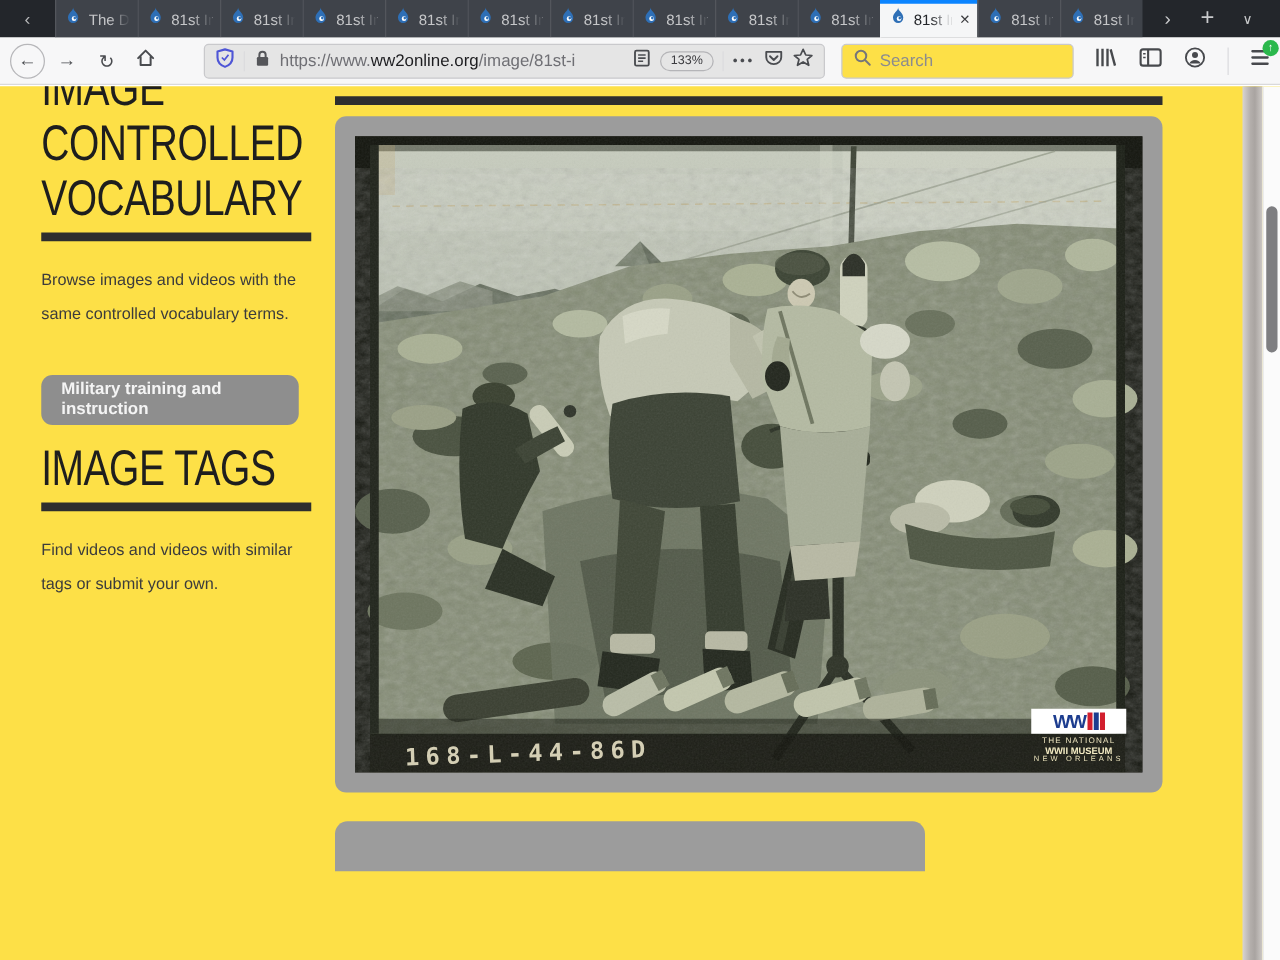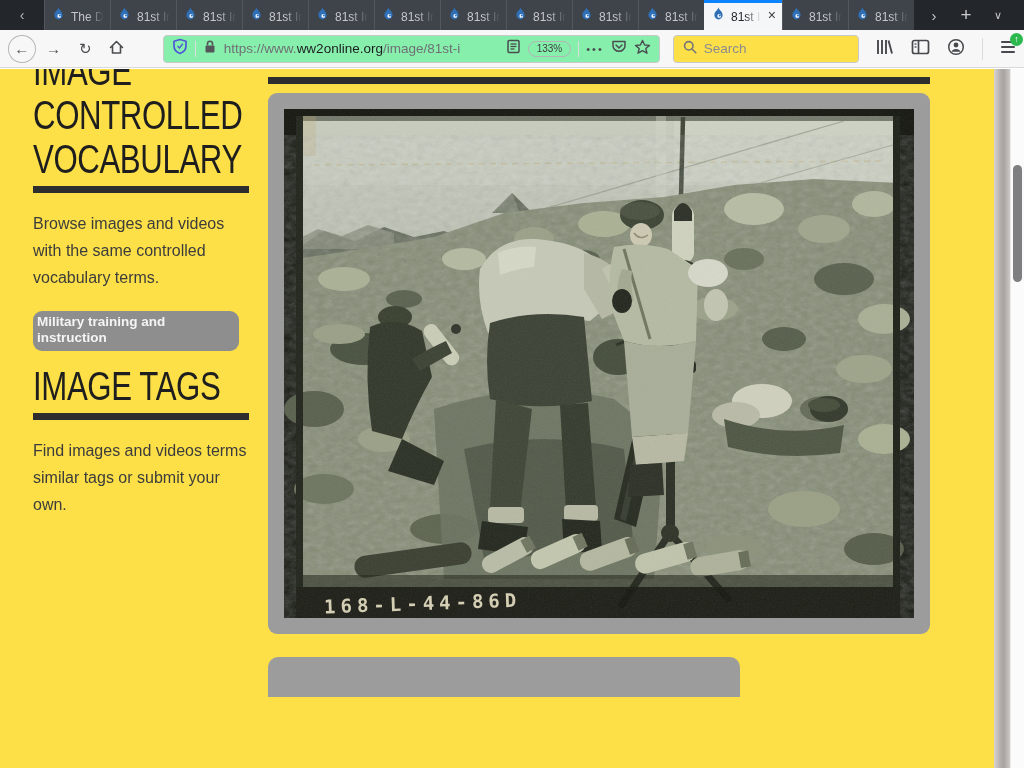--- a/index.html
+++ b/index.html
@@ -30,21 +30,21 @@
   .tab-list-btn { font-size:11px; }
 
   
   .toolbar { position:absolute; top:30px; left:0; width:1024px; height:38px;
              background:#f7f7f8; border-bottom:1px solid #d9d9db;
              display:flex; align-items:center; padding:0 8px; }
   .navbtn { width:28px; height:28px; display:flex; align-items:center; justify-content:center;
             color:#4a4c50; font-size:15px; }
   .navbtn.back { border:1px solid #b7b7ba; border-radius:50%; font-size:15px; }
   .navbtn + .navbtn { margin-left:4px; }
-  .urlbar { margin-left:32px; width:502px; height:28px; background:#86efac;
+  .urlbar { margin-left:32px; width:502px; height:28px; background:#e5e5e5;
             border:1px solid #c9c9cc; border-radius:4px;
             display:flex; align-items:center; padding:0 8px; gap:7px; }
   .vsep { width:1px; height:16px; background:#dcdcde; }
   .url-text { font-size:13.5px; white-space:nowrap; overflow:hidden; position:relative; flex:0 1 auto; }
   .url-scheme { color:#6f6f74; }
   .url-domain { color:#1d1d20; }
   .url-path { color:#6f6f74; }
   .url-spacer { flex:1; }
   .zoom-pill { border:1px solid #b5b5b8; border-radius:10px; padding:1px 8px 2px;
                font-size:10px; color:#3c3c40; }
@@ -68,23 +68,23 @@
   .scroll-track { position:absolute; right:0; top:0; bottom:0; width:14px; background:#fbfbfb;
                   border-left:1px solid #e8e8e8; }
   .scroll-thumb { position:absolute; right:2px; top:96px; width:9px; height:117px;
                   background:#7e7e81; border-radius:5px; }
 
   .sidebar { position:absolute; left:33px; top:0; width:217px; }
   .side-title { font-size:40px; line-height:44px; font-weight:400; color:#1e1e1e;
                 transform:scaleX(.78); transform-origin:0 0; width:280px; letter-spacing:-.5px; }
   .rule { height:7px; background:#2e2e2e; margin-top:5px; }
   .rule.side { width:216px; }
-  .side-text { margin-top:17px; font-size:16px; line-height:27px; color:#3c3c3c; }
-  .tag-pill { margin-top:20px; width:206px; background:#8e8e8e; border-radius:9px;
-              padding:3px 4px 5px; color:#f4f4f4; font-weight:bold; font-size:13.5px; line-height:16px; }
+  .side-text { margin-top:17px; font-size:13px; line-height:27px; color:#3c3c3c; }
+  .tag-pill { margin-top:36px; width:206px; background:#8e8e8e; border-radius:9px;
+              padding:3px 16px 5px; color:#f4f4f4; font-weight:bold; font-size:13.5px; line-height:16px; }
   .side-title.second { margin-top:13px; }
 
   .main { position:absolute; left:268px; top:0; width:662px; }
   .main-title { margin-top:-26px; }
   .main-title div { font-size:40px; line-height:45px; font-weight:400; color:#1f1f1f;
                     transform:scaleX(.8); transform-origin:0 0; white-space:nowrap; letter-spacing:-.5px; }
   .rule.main-rule { width:662px; margin-top:8px; }
   .photo-frame { margin-top:9px; width:662px; height:541px; background:#9c9c9c;
                  border-radius:9px; padding:16px; position:relative; }
   .photo { width:630px; height:509px; position:relative; background:#14160f; overflow:hidden; }
@@ -325,21 +325,21 @@
 
 <div class="page">
 
   <div class="sidebar">
     <h2 class="side-title" style="margin-top:-20px">IMAGE CONTROLLED VOCABULARY</h2>
     <div class="rule side"></div>
     <p class="side-text">Browse images and videos with the same controlled vocabulary terms.</p>
     <div class="tag-pill">Military training and instruction</div>
     <h2 class="side-title second">IMAGE TAGS</h2>
     <div class="rule side"></div>
-    <p class="side-text">Find images and videos terms similar tags or submit your own.</p>
+    <p class="side-text">Find videos and videos with similar tags or submit your own.</p>
   </div>
 
   <div class="main">
     <div class="rule main-rule"></div>
 
     <div class="photo-frame">
       <div class="photo">
         <svg width="630" height="509" viewBox="0 0 630 509">
           <defs>
             <linearGradient id="sky" x1="0" y1="0" x2="0" y2="1">
@@ -505,20 +505,31 @@
           <rect x="12" y="478" width="604" height="31" fill="#14160f" opacity="0.93"></rect>
           <rect x="12" y="466" width="604" height="14" fill="#1c1f16" opacity="0.55"></rect>
           <rect x="12" y="7" width="7" height="471" fill="#20241b"></rect>
           <rect x="609" y="7" width="7" height="471" fill="#1c2017"></rect>
 
           <rect x="0" y="0" width="630" height="509" filter="url(#grain)" opacity="0.10"></rect>
         </svg>
 
         <div class="photo-caption">168-L-44-86D</div>
 
+        <div class="watermark">
+          <div class="wm-logo">
+            <span class="wm-ww">WW</span>
+            <span class="wm-bar red"></span>
+              <span class="wm-bar blue"></span>
+              <span class="wm-bar red"></span>
+          </div>
+          <div class="wm-line1">THE NATIONAL</div>
+          <div class="wm-line2">WWII MUSEUM</div>
+          <div class="wm-line3">NEW ORLEANS</div>
+        </div>
       </div>
     </div>
 
     <div class="next-box"></div>
   </div>
 
   <div class="edge-bar"></div>
   <div class="scroll-track">
     <div class="scroll-thumb"></div>
   </div>

